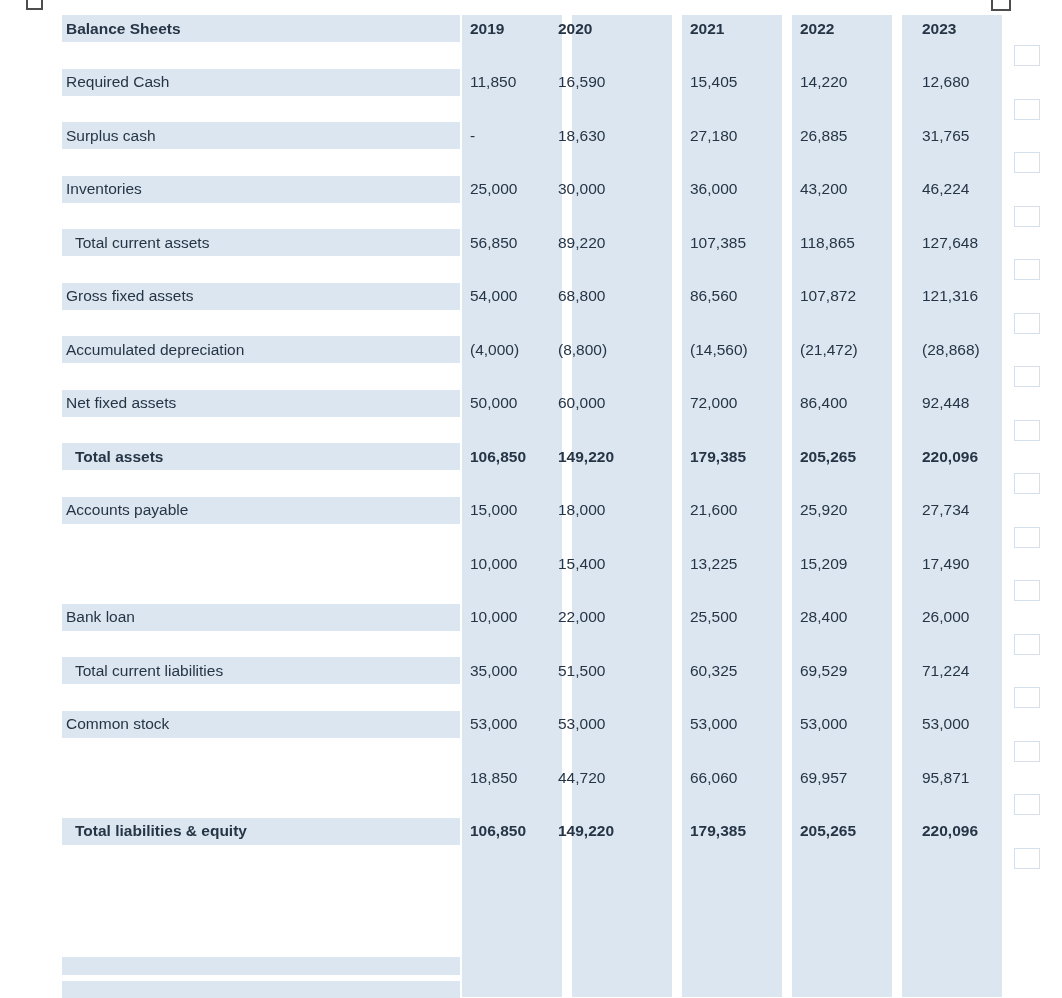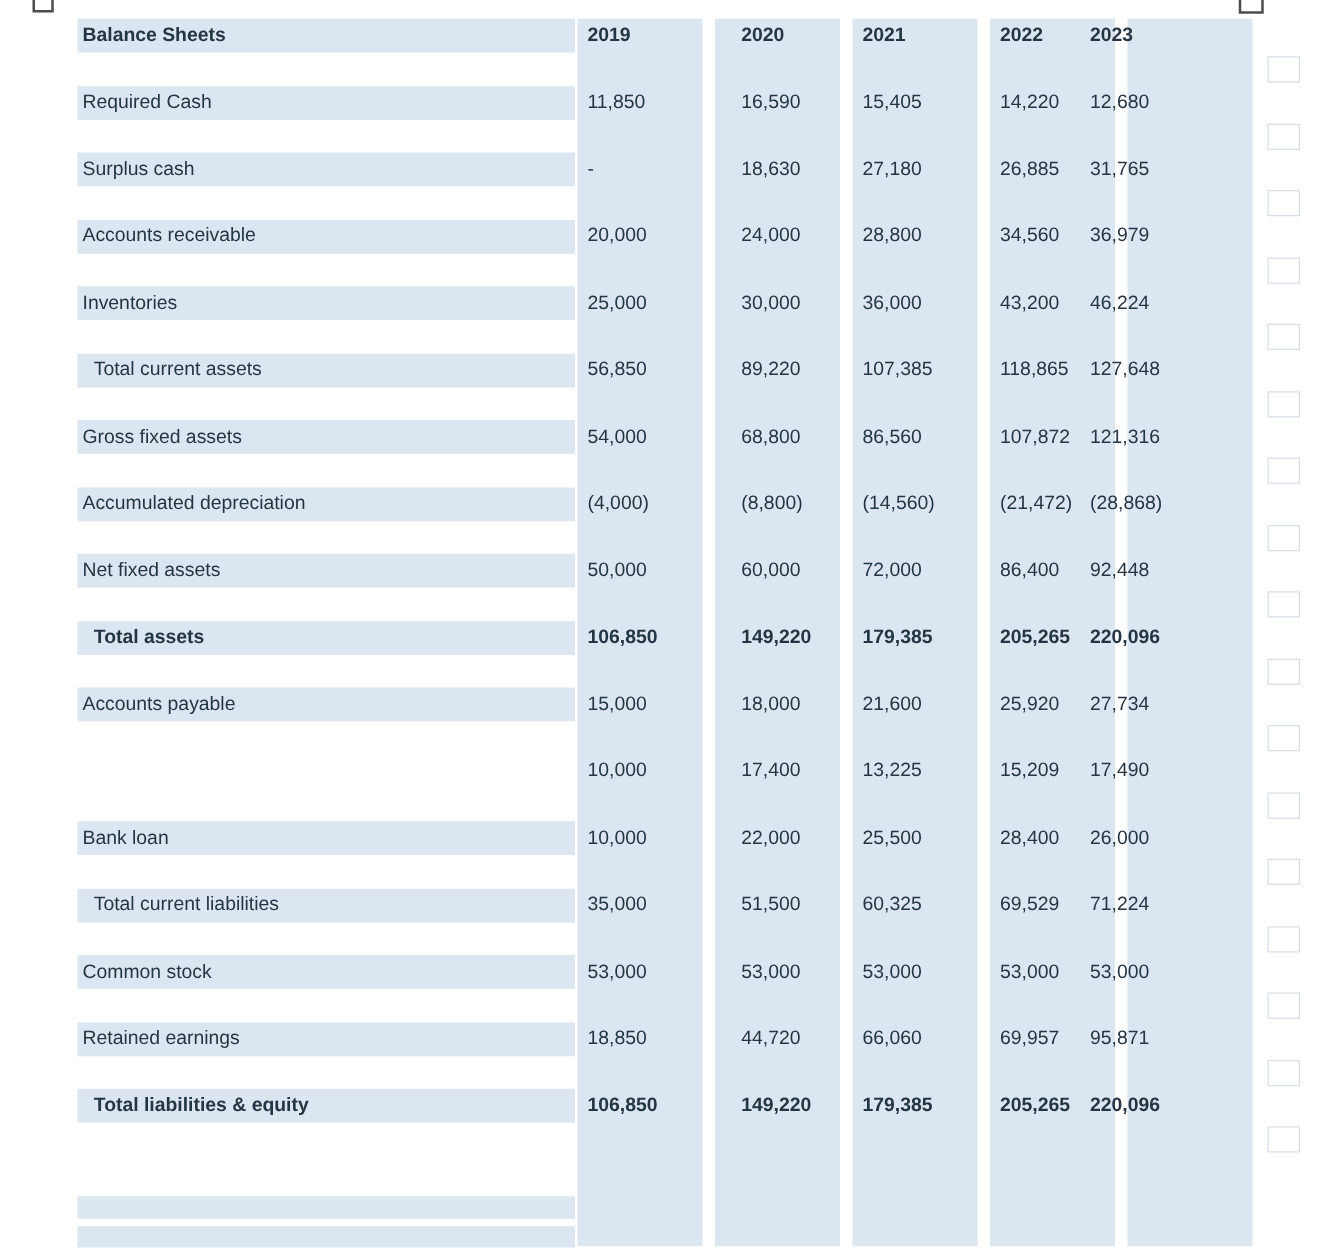--- a/index.html
+++ b/index.html
@@ -29,21 +29,21 @@
     padding-left:4px;box-sizing:border-box;
     font-size:15.5px;white-space:nowrap;
   }
   .label-cell.indent{padding-left:13px;}
   .value-cell{
     position:absolute;top:0;height:27px;width:100px;
     display:flex;align-items:center;
     padding-left:8px;box-sizing:border-box;
     font-size:15.5px;white-space:nowrap;
   }
-  .c0{left:400px}.c1{left:523px}.c2{left:620px}.c3{left:730px}.c4{left:802px}
+  .c0{left:400px}.c1{left:488px}.c2{left:620px}.c3{left:730px}.c4{left:852px}
 
   .row.bold .label-cell,.row.bold .value-cell{font-weight:700;}
   .row.u .value-cell span{
     text-underline-offset:3px;
     text-decoration-thickness:1px;
   }
 
   
   .end-marker{
     position:absolute;left:952px;top:30px;width:26px;height:21px;
@@ -125,39 +125,20 @@
             <span>27,180</span>
           </div>
           <div class="value-cell c3">
             <span>26,885</span>
           </div>
           <div class="value-cell c4">
             <span>31,765</span>
           </div>
           <div class="end-marker"></div>
         </div>
-        <div class="row">
-          <div class="label-cell">Accounts receivable</div>
-          <div class="value-cell c0">
-            <span>20,000</span>
-          </div>
-          <div class="value-cell c1">
-            <span>24,000</span>
-          </div>
-          <div class="value-cell c2">
-            <span>28,800</span>
-          </div>
-          <div class="value-cell c3">
-            <span>34,560</span>
-          </div>
-          <div class="value-cell c4">
-            <span>36,979</span>
-          </div>
-          <div class="end-marker"></div>
-        </div>
         <div class="row u">
           <div class="label-cell">Inventories</div>
           <div class="value-cell c0">
             <span>25,000</span>
           </div>
           <div class="value-cell c1">
             <span>30,000</span>
           </div>
           <div class="value-cell c2">
             <span>36,000</span>
@@ -282,21 +263,21 @@
           <div class="value-cell c4">
             <span>27,734</span>
           </div>
           <div class="end-marker"></div>
         </div>
         <div class="row">
           <div class="value-cell c0">
             <span>10,000</span>
           </div>
           <div class="value-cell c1">
-            <span>17,400</span>
+            <span>15,400</span>
           </div>
           <div class="value-cell c2">
             <span>13,225</span>
           </div>
           <div class="value-cell c3">
             <span>15,209</span>
           </div>
           <div class="value-cell c4">
             <span>17,490</span>
           </div>
@@ -353,21 +334,20 @@
           </div>
           <div class="value-cell c3">
             <span>53,000</span>
           </div>
           <div class="value-cell c4">
             <span>53,000</span>
           </div>
           <div class="end-marker"></div>
         </div>
         <div class="row u">
-          <div class="label-cell">Retained earnings</div>
           <div class="value-cell c0">
             <span>18,850</span>
           </div>
           <div class="value-cell c1">
             <span>44,720</span>
           </div>
           <div class="value-cell c2">
             <span>66,060</span>
           </div>
           <div class="value-cell c3">

